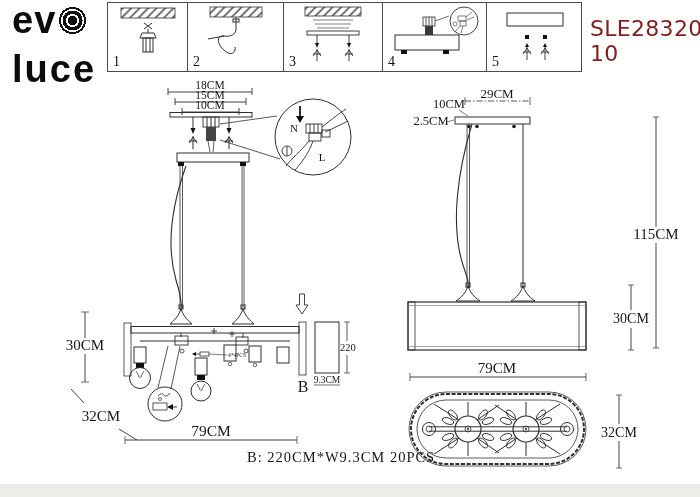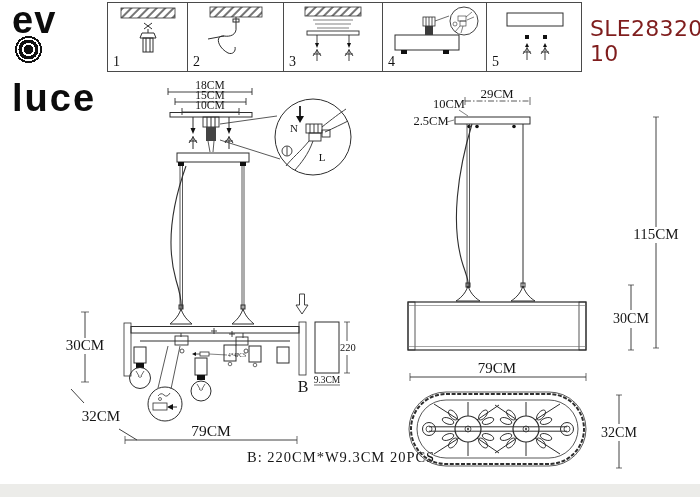--- a/index.html
+++ b/index.html
@@ -1,21 +1,21 @@
 <!DOCTYPE html>
 <html><head>
 <meta charset="utf-8">
 <style>
   html,body{margin:0;padding:0;background:#fff;}
   .page{position:relative;width:700px;height:497px;background:#fff;overflow:hidden;
         font-family:"Liberation Sans",sans-serif;}
   
   .logo{position:absolute;left:12px;top:6px;color:#0c0c0c;font-weight:700;
         font-size:38px;line-height:29px;letter-spacing:1px;}
-  .logo-row{display:flex;align-items:flex-start;flex-direction:column;}
+  .logo-row{display:flex;align-items:flex-end;}
   .bullseye{display:inline-block;width:29px;height:29px;margin-left:2px;border-radius:50%;
     background:radial-gradient(circle at 50% 50%, #111 0 4.5px, #fff 4.5px 6.5px,
       #111 6.5px 10px, #fff 10px 11.5px, #111 11.5px 13.5px, transparent 13.5px);}
   .logo-l2{margin-top:20px;letter-spacing:2px;}
   
   .steps{position:absolute;left:107px;top:2px;width:475px;height:70px;display:flex;
          border:1.3px solid #4a4a4a;box-sizing:border-box;background:#fff;}
   .step{position:relative;border-right:1.3px solid #4a4a4a;box-sizing:border-box;
         display:flex;align-items:flex-start;justify-content:center;padding-top:2px;}
   .step:last-child{border-right:none;}

